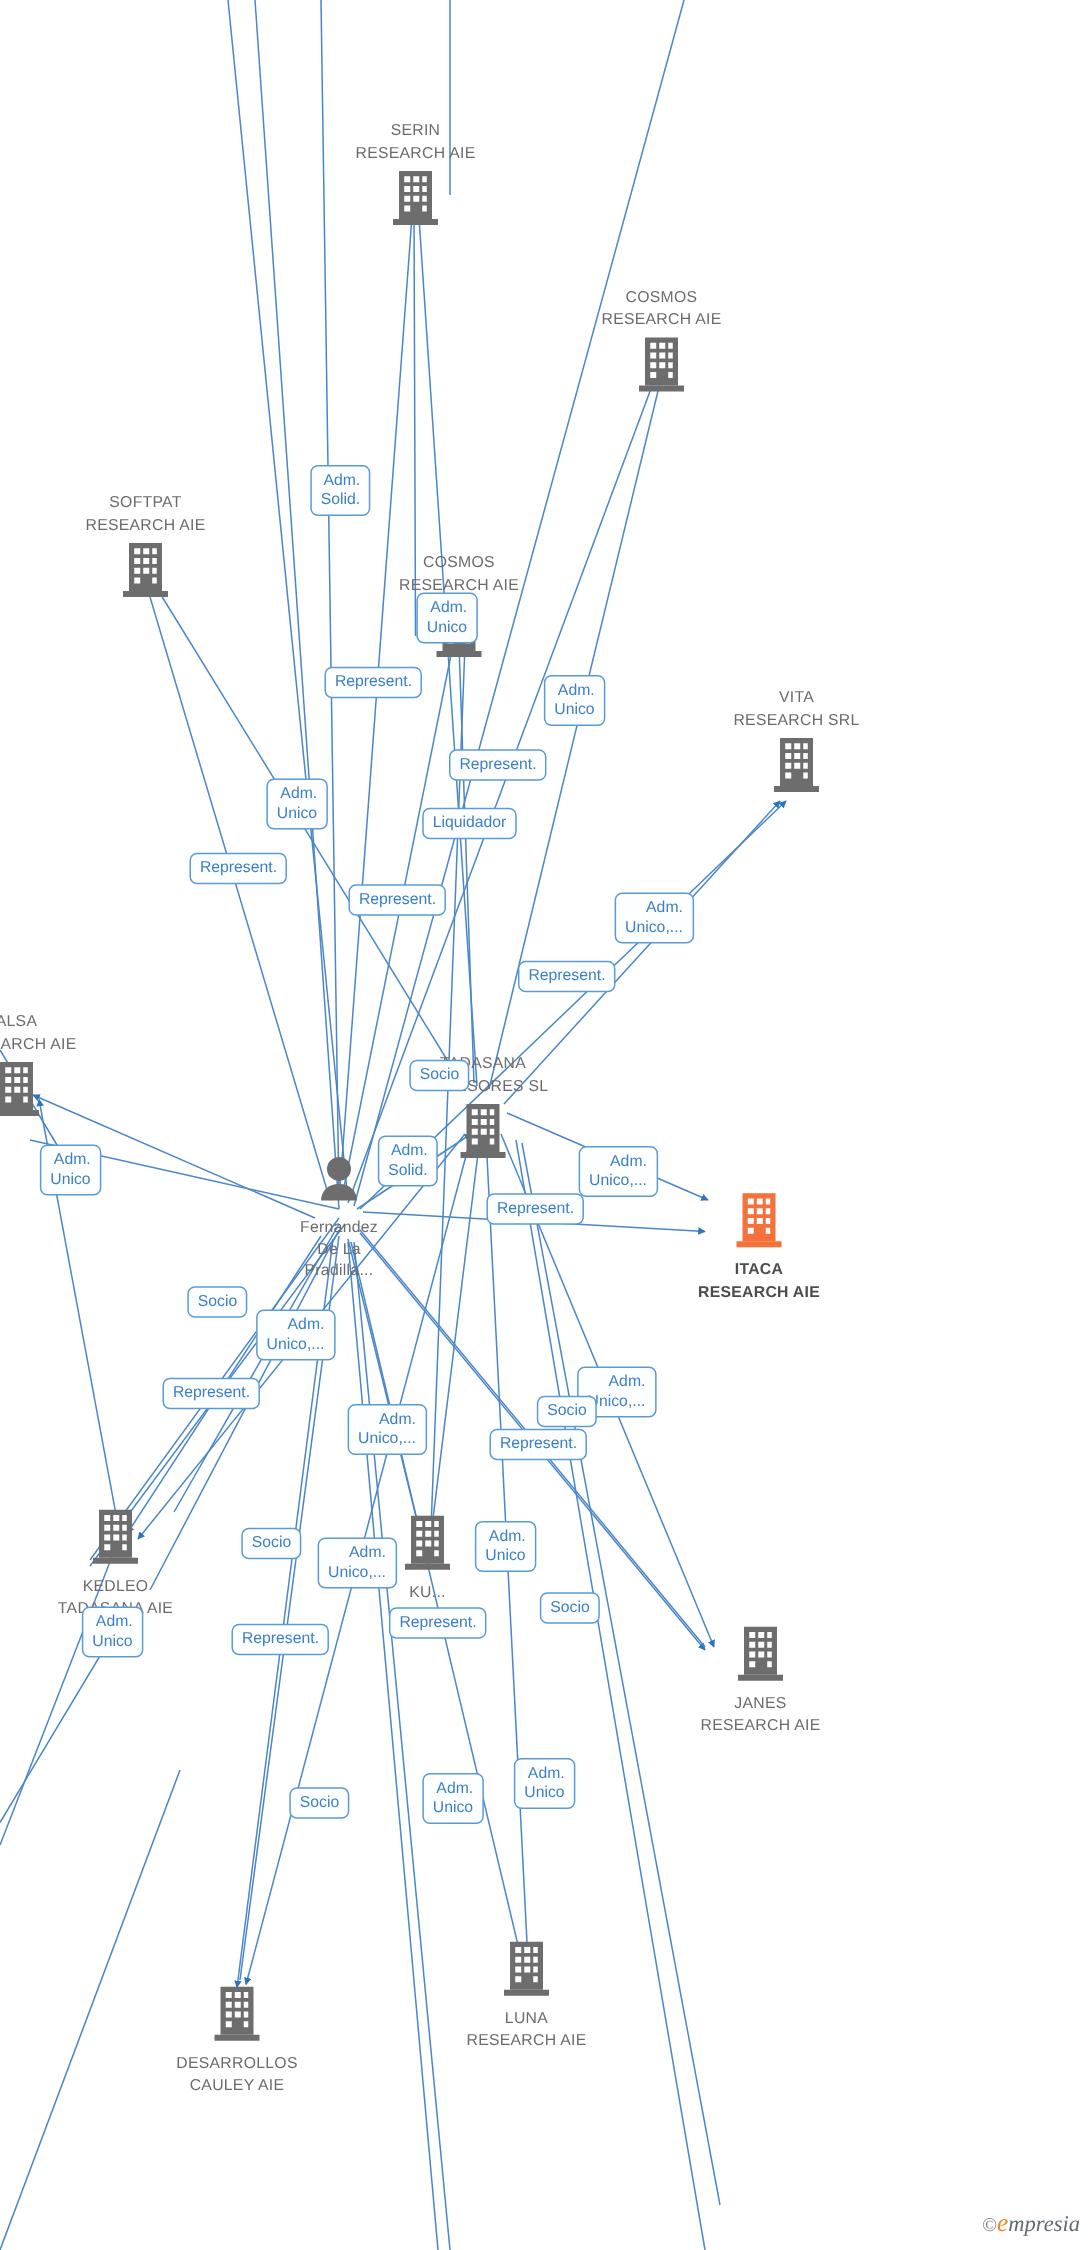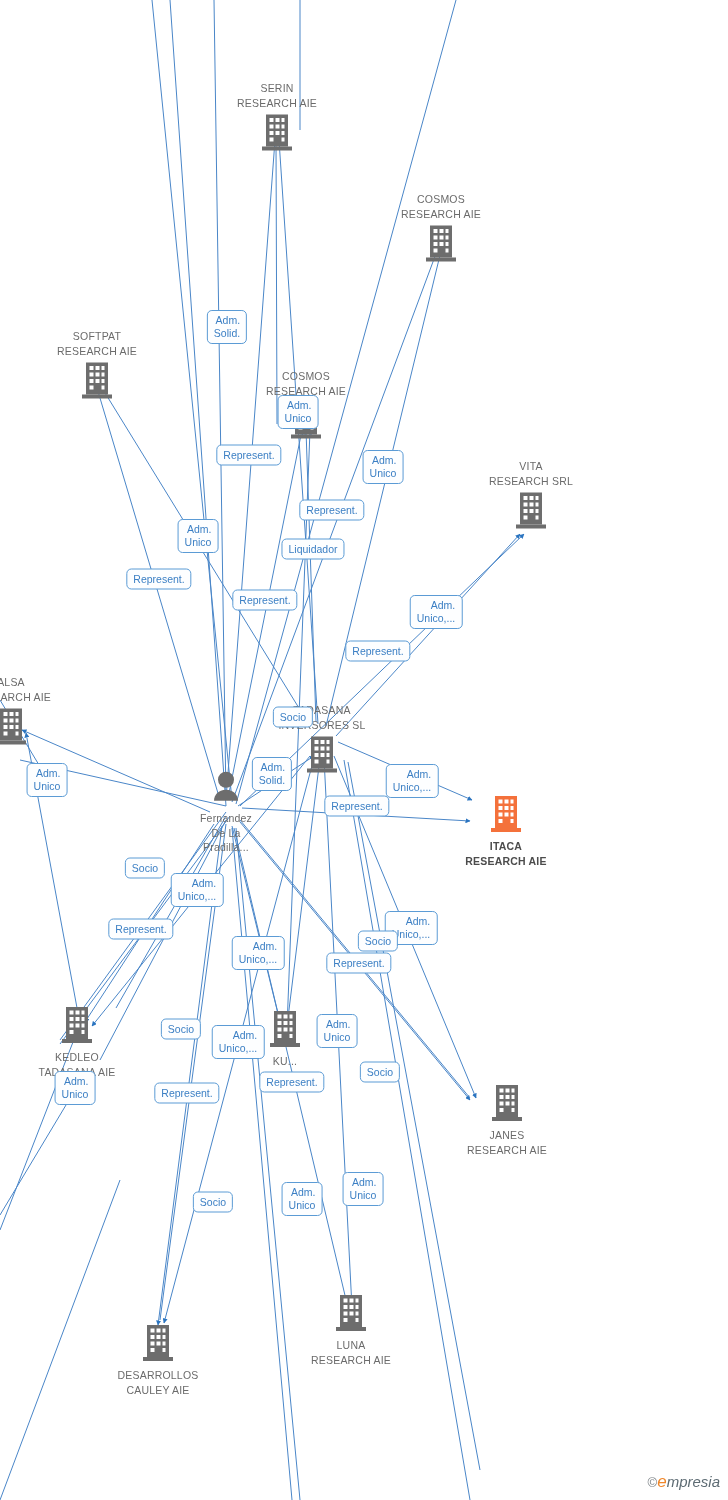--- a/index.html
+++ b/index.html
@@ -80,21 +80,21 @@
     text-align: right;
     white-space: pre-line;
     box-sizing: border-box;
   }
   .watermark {
     position: absolute;
     right: 8px;
     bottom: 8px;
     font-size: 14px;
     color: #6f7b82;
-    font-family: Liberation Sans, sans-serif;
+    font-family: Liberation Serif, serif;
     white-space: nowrap;
   }
   .watermark .cmark { color: #7a8085; font-size: 13px; }
   .watermark .e { color: #f0872b; font-style: italic; font-size: 17px; }
   .watermark .rest { color: #5d6b73; font-style: italic; font-size: 15px; }
 </style>
 </head>
 <body>
 
 <div id="graph">

